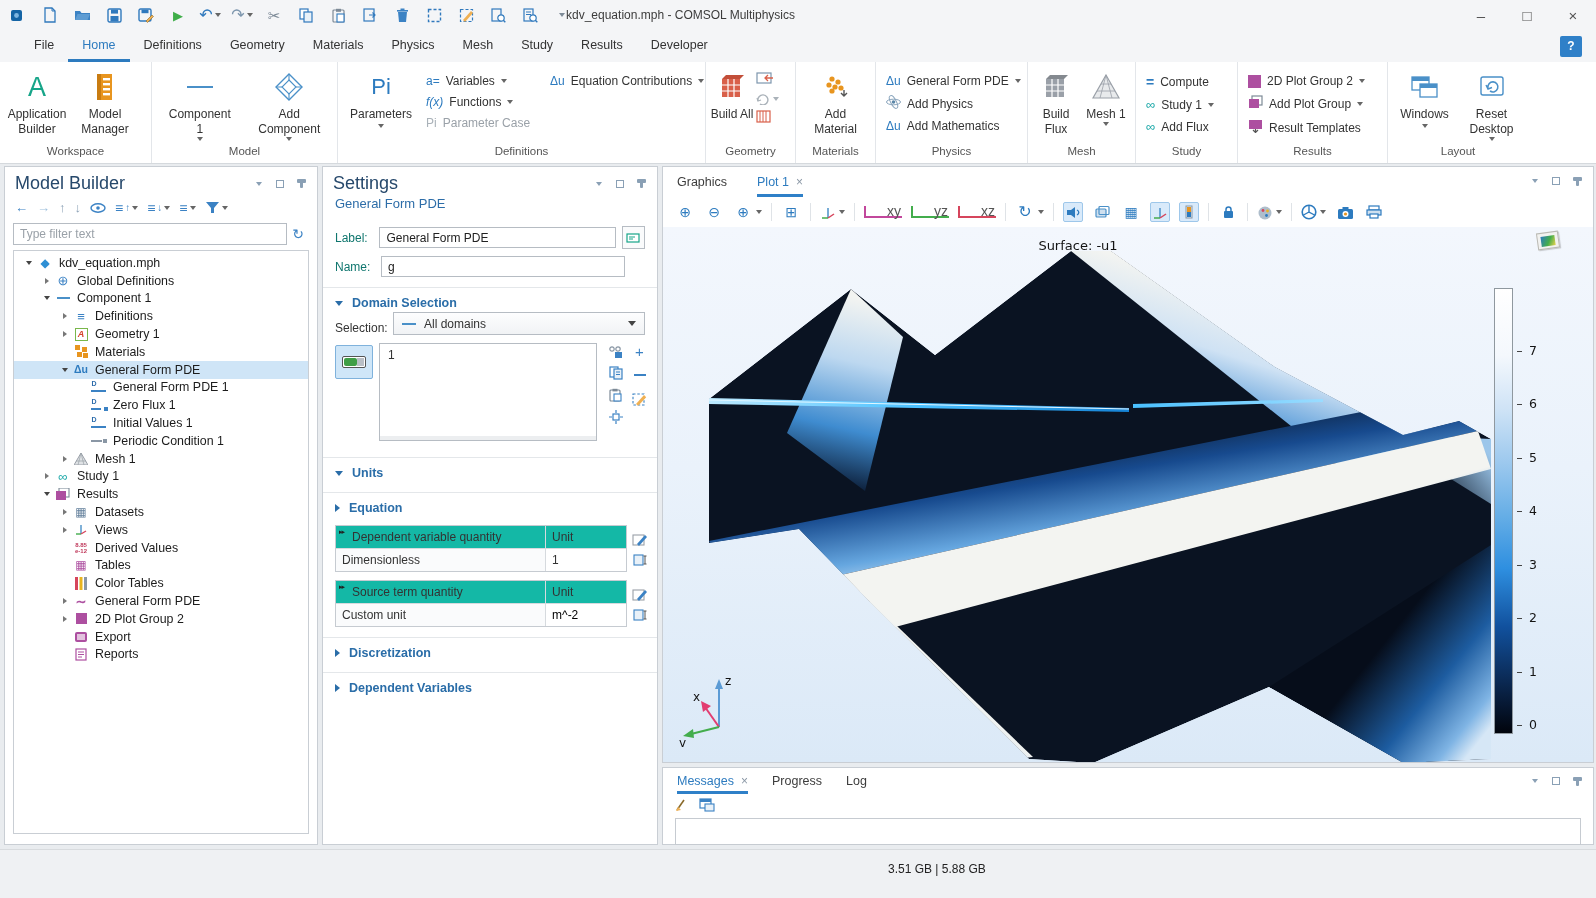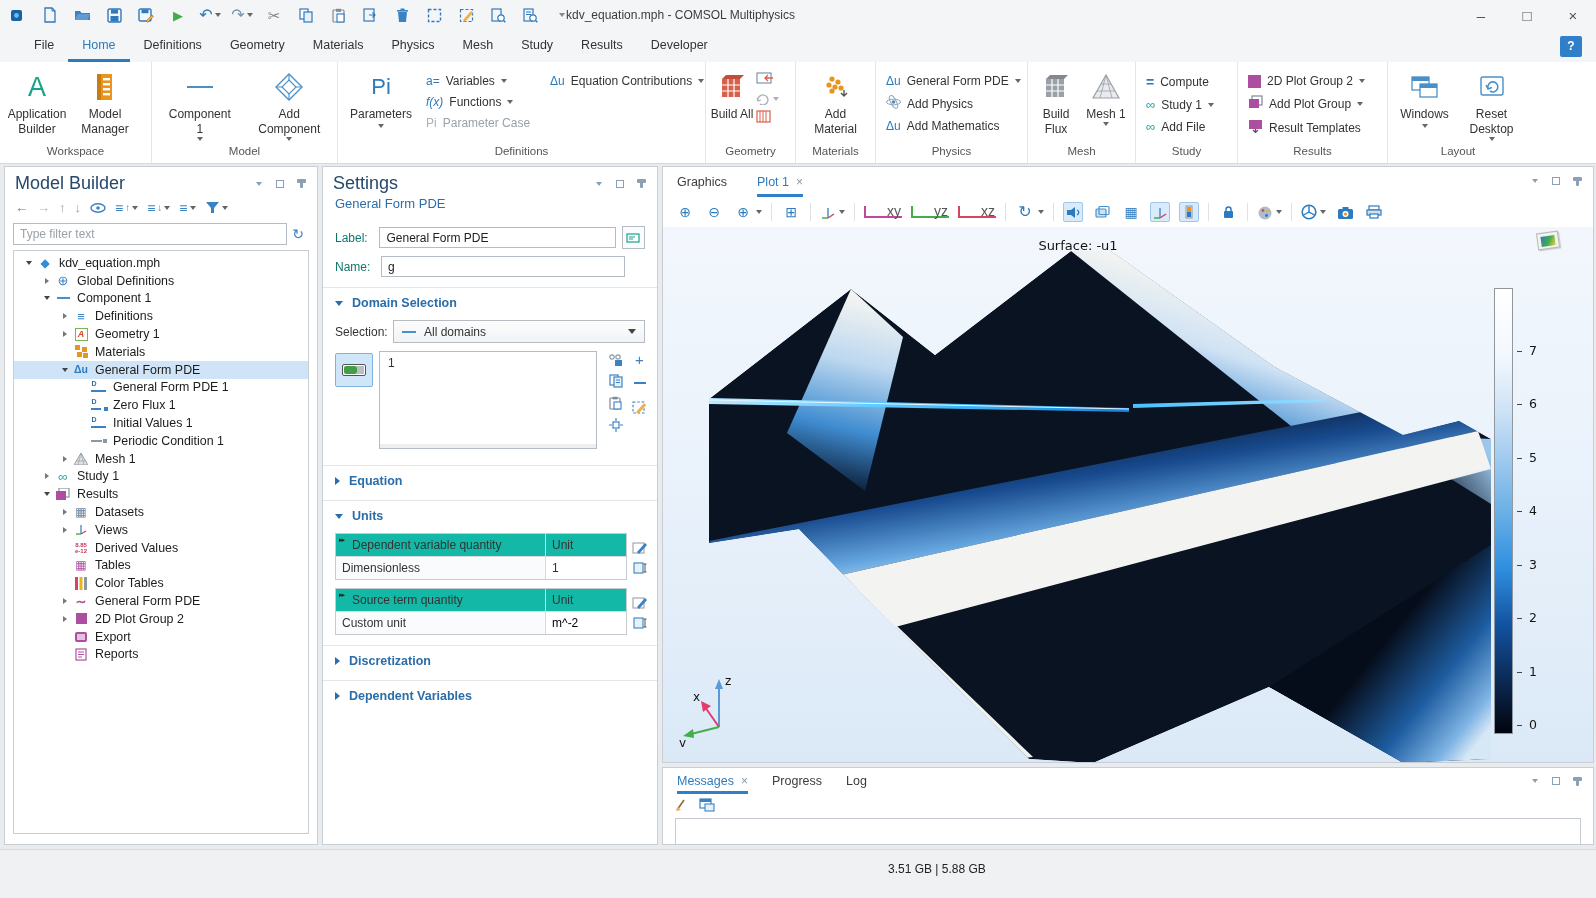--- a/index.html
+++ b/index.html
@@ -83,21 +83,21 @@
   
   .subt{padding:2px 12px 8px;color:#2d6da8;font-size:13px}
   .frow{display:flex;align-items:center;margin:7px 12px 0}
   .flabel{width:46px;color:#0f766e}
   .fin{height:21px;border:1px solid #b6bcc3;padding:0 6px;font-size:12px;width:244px;font-family:"Liberation Sans",sans-serif;color:#222}
   .renbtn{width:24px;height:23px;border:1px solid #b6bcc3;margin-left:6px;display:flex;align-items:center;justify-content:center;background:#fafbfc}
   .sect{border-top:1px solid #e4e7ea;margin-top:10px;padding:8px 12px 2px;display:flex;align-items:center;gap:9px;color:#2a6da8;font-weight:700;font-size:12.5px}
   .schev{width:0;height:0}
   .schev.open{border-left:4px solid transparent;border-right:4px solid transparent;border-top:5px solid #2a6da8}
   .schev.closed{border-top:4px solid transparent;border-bottom:4px solid transparent;border-left:5px solid #2a6da8}
-  .selrow{display:flex;align-items:center;margin:8px 12px 0}
+  .selrow{display:flex;align-items:flex-end;margin:0 12px 0}
   .sellabel{width:58px}
   .dropdown{flex:1;height:23px;border:1px solid #b6bcc3;background:linear-gradient(#fdfdfe,#f1f3f5);display:flex;align-items:center;padding:0 8px;gap:8px}
   .dd-line{width:14px;height:2px;background:#4a90c8}
   .dd-caret{margin-left:auto;width:0;height:0;border-left:4px solid transparent;border-right:4px solid transparent;border-top:5px solid #444}
   .domwrap{position:relative;height:104px;margin:8px 12px 0}
   .togglebtn{position:absolute;left:0;top:2px;width:38px;height:34px;border:1px solid #7fb2dc;background:#cfe6f8;border-radius:2px;display:flex;align-items:center;justify-content:center}
   .tgl{width:24px;height:12px;border:1px solid #555;border-radius:2px;background:#fff;position:relative}
   .tgl::before{content:"";position:absolute;left:1px;top:1px;width:13px;height:8px;background:#3f9e46;border-radius:2px}
   .tgl::after{content:"";position:absolute;right:1px;top:1px;width:7px;height:8px;background:#b9bfc6}
   .domlist{position:absolute;left:44px;top:0;width:218px;height:98px;border:1px solid #b6bcc3;background:#fff;padding:4px 8px;box-shadow:inset 0 -4px 0 #eceef0}
@@ -473,21 +473,21 @@
             <span class="ticon" style="font-weight:700;font-size:14px">=</span>
             <span>Compute</span>
           </div>
         <div class="rsm">
             <span class="ticon" style="color:#18a7a7;font-size:13px">∞</span>
             <span>Study 1</span>
             <span class="caret"></span>
           </div>
         <div class="rsm">
             <span class="ticon" style="color:#18a7a7;font-size:13px">∞</span>
-            <span>Add File</span>
+            <span>Add Flux</span>
           </div>
       </div>
     </div>
     <div class="rlabel">Study</div>
   </div>
 
   <div class="rgroup" style="width:150px">
     <div class="rbody" style="padding-left:10px">
       <div class="rsmcol">
         <div class="rsm">
@@ -893,27 +893,27 @@
       <span class="di">
           <svg width="15" height="14">
             <rect x="1" y="2" width="11" height="11" fill="none" stroke="#3b82c4" stroke-width="1.1" stroke-dasharray="2.5 1.8"></rect>
             <path d="M4,12 L12,3 l2.2,2.2 -8,8.5 z" fill="#f0b052"></path>
           </svg>
         </span>
     </div>
   </div>
 
   <div class="sect">
+    <span class="schev open"></span>
+    <span>Units</span>
+  </div>
+
+  <div class="sect">
     <span class="schev closed"></span>
     <span>Equation</span>
-  </div>
-
-  <div class="sect">
-    <span class="schev open"></span>
-    <span>Units</span>
   </div>
 
   <div style="position:relative">
     <div class="utable">
       <div class="utr">
         <div class="utd1"><span class="uexp">▸▸</span><span>Dependent variable quantity</span></div>
         <div class="utd2">Unit</div>
       </div>
       <div class="utr">
         <div class="utd1 val">Dimensionless</div>

